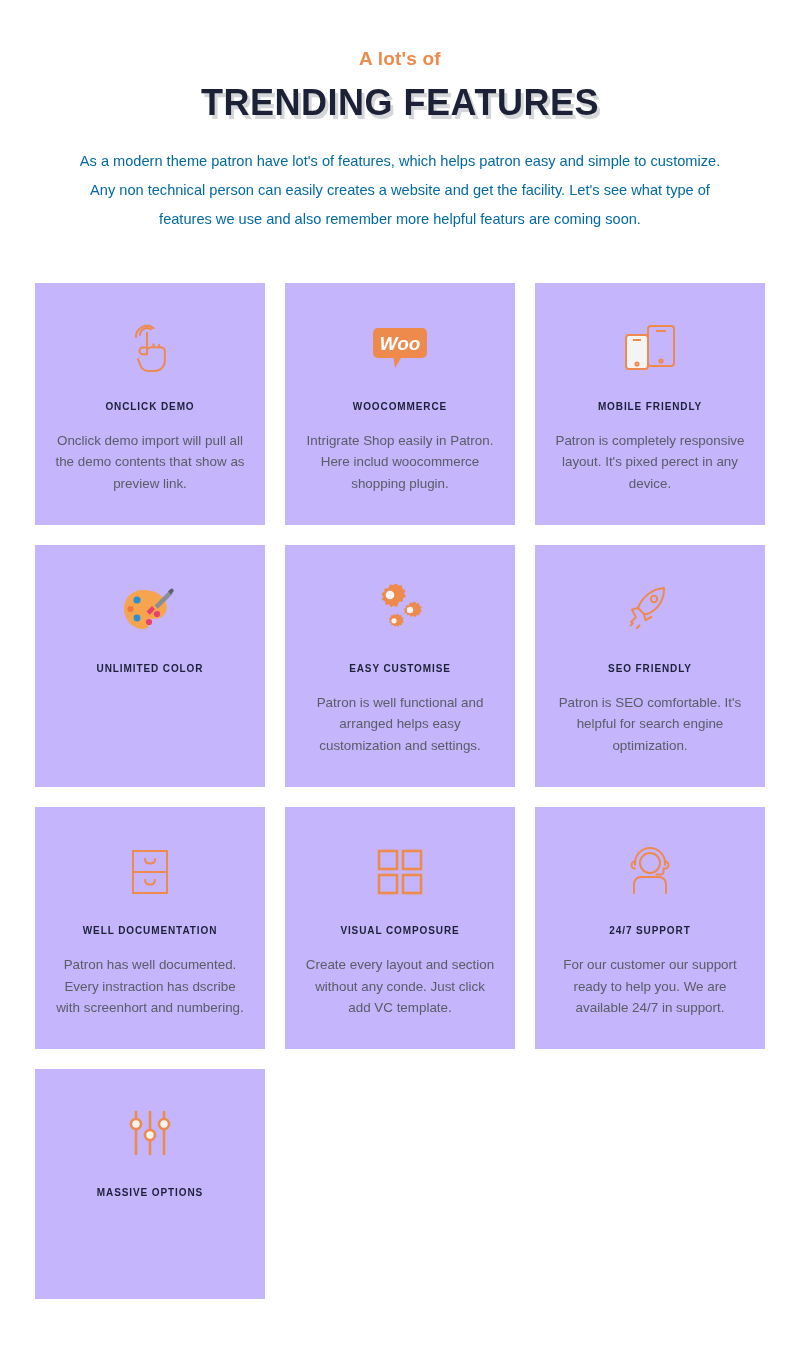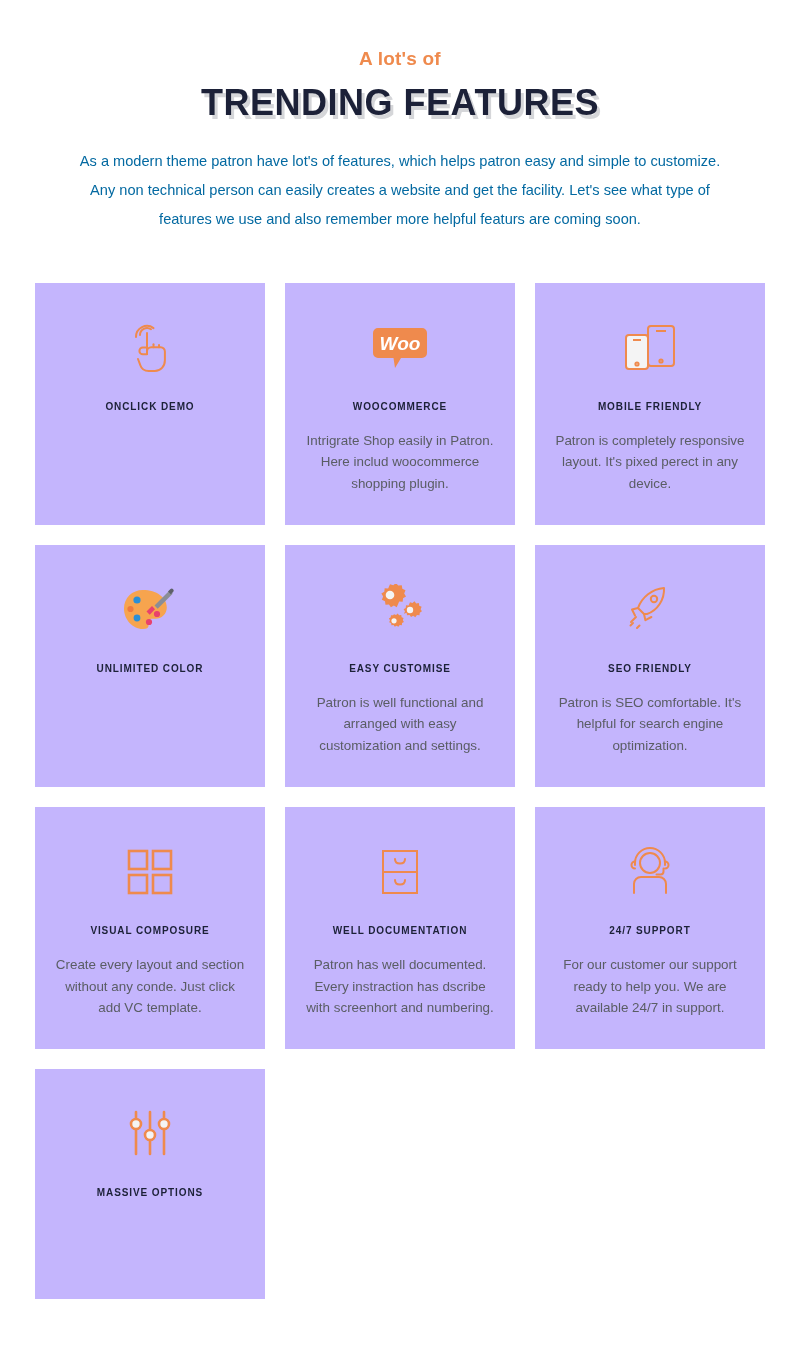--- a/index.html
+++ b/index.html
@@ -117,20 +117,21 @@
           <path d="M16 16a7 7 0 0 1 11-5.7"></path>
           <path d="M12 18a11 11 0 0 1 17.5-8.9"></path>
           <path d="M23 14v21"></path>
           <path d="M23 35v-2.5a4.2 4.2 0 0 1 4.2-4.2h9.5a4.2 4.2 0 0 1 4.2 4.2v8.8c0 6-4.3 10.7-10 10.7h-6.2c-4 0-7.4-2.6-8.6-6.3L14 40"></path>
           <path d="M23 28.5h-4.2a3.4 3.4 0 0 0 0 6.8H23"></path>
           <path d="M29.5 28.3v-3"></path>
           <path d="M35 28.3v-2.4"></path>
         </svg>
       </div>
       <div class="card-title">ONCLICK DEMO</div>
+      <div class="card-text">Onclick demo import will pull all the demo contents that show as preview link.</div>
     </div>
 
     <div class="card">
       <div class="card-icon">
         <svg width="54" height="48" viewBox="0 0 54 48">
           <path d="M5 4h44a5 5 0 0 1 5 5v20a5 5 0 0 1-5 5H28l-6 10-1.5-10H5a5 5 0 0 1-5-5V9a5 5 0 0 1 5-5z" fill="#ef8a4d"></path>
           <text x="27" y="26" text-anchor="middle" font-family="'Liberation Sans',sans-serif" font-size="19" font-weight="700" font-style="italic" fill="#ffffff">Woo</text>
         </svg>
       </div>
       <div class="card-title">WOOCOMMERCE</div>
@@ -180,21 +181,21 @@
             <path d="M0 -11.5l2.4.8 2-1.7 1.7 2 2.5-.3.5 2.5 2.3 1.1-1 2.4 1.3 2.1-2.1 1.3-.3 2.5-2.5-.1-1.6 2-2.1-1.4-2.1 1.3-1.4-2.1-2.5.3-.4-2.5L-5.9-.2l1-2.4-1.4-2.1 2.1-1.3.3-2.5 2.5.2z" transform="scale(1.02)"></path>
             <circle cx="0" cy="-4" r="3.2" fill="#f4f4f4"></circle>
           </g>
           <g transform="translate(22,40)">
             <path d="M0 -9.5l2 .7 1.6-1.4 1.4 1.6 2.1-.2.4 2.1 1.9.9-.8 2 1.1 1.8-1.8 1.1-.2 2.1-2.1-.1-1.3 1.6-1.8-1.1-1.7 1.1-1.2-1.7-2.1.2-.3-2.1-1.9-.8.8-2-1.1-1.8 1.8-1.1.2-2.1 2.1.2z" transform="scale(1.02)"></path>
             <circle cx="0" cy="-3.2" r="2.6" fill="#f4f4f4"></circle>
           </g>
         </svg>
       </div>
       <div class="card-title">EASY CUSTOMISE</div>
-      <div class="card-text">Patron is well functional and arranged with easy customization and settings.</div>
+      <div class="card-text">Patron is well functional and arranged helps easy customization and settings.</div>
     </div>
 
 
     <div class="card">
       <div class="card-icon">
         <svg width="56" height="52" viewBox="0 0 56 52" fill="none" stroke="#ef8a4d" stroke-width="2" stroke-linecap="round" stroke-linejoin="round">
           <path d="M22 30L16 24c4-11 14-19 26-20 .6 11.5-6.5 22.5-17 26z"></path>
           <path d="M16 24l-6 1.5 3 6"></path>
           <path d="M22 30l1.4 6.2 6-3.2"></path>
           <circle cx="32" cy="15" r="3.2"></circle>
@@ -202,42 +203,42 @@
           <path d="M11 39l-2.5 2.5"></path>
           <path d="M17.5 41.5L15 44"></path>
         </svg>
       </div>
       <div class="card-title">SEO FRIENDLY</div>
       <div class="card-text">Patron is SEO comfortable. It's helpful for search engine optimization.</div>
     </div>
 
     <div class="card">
       <div class="card-icon">
+        <svg width="50" height="52" viewBox="0 0 50 52" fill="none" stroke="#ef8a4d" stroke-width="2" stroke-linecap="round">
+          <rect x="8" y="5" width="34" height="42"></rect>
+          <line x1="8" y1="26" x2="42" y2="26"></line>
+          <path d="M20 13c0 3 2 4.5 5 4.5S30 16 30 13"></path>
+          <path d="M20 34c0 3 2 4.5 5 4.5S30 37 30 34"></path>
+        </svg>
+      </div>
+      <div class="card-title">WELL DOCUMENTATION</div>
+      <div class="card-text">Patron has well documented. Every instraction has dscribe with screenhort and numbering.</div>
+    </div>
+
+    <div class="card">
+      <div class="card-icon">
         <svg width="50" height="50" viewBox="0 0 50 50" fill="none" stroke="#ef8a4d" stroke-width="2.6">
           <rect x="4" y="4" width="18" height="18"></rect>
           <rect x="28" y="4" width="18" height="18"></rect>
           <rect x="4" y="28" width="18" height="18"></rect>
           <rect x="28" y="28" width="18" height="18"></rect>
         </svg>
       </div>
       <div class="card-title">VISUAL COMPOSURE</div>
       <div class="card-text">Create every layout and section without any conde. Just click add VC template.</div>
-    </div>
-
-    <div class="card">
-      <div class="card-icon">
-        <svg width="50" height="52" viewBox="0 0 50 52" fill="none" stroke="#ef8a4d" stroke-width="2" stroke-linecap="round">
-          <rect x="8" y="5" width="34" height="42"></rect>
-          <line x1="8" y1="26" x2="42" y2="26"></line>
-          <path d="M20 13c0 3 2 4.5 5 4.5S30 16 30 13"></path>
-          <path d="M20 34c0 3 2 4.5 5 4.5S30 37 30 34"></path>
-        </svg>
-      </div>
-      <div class="card-title">WELL DOCUMENTATION</div>
-      <div class="card-text">Patron has well documented. Every instraction has dscribe with screenhort and numbering.</div>
     </div>
 
     <div class="card">
       <div class="card-icon">
         <svg width="54" height="52" viewBox="0 0 54 52" fill="none" stroke="#ef8a4d" stroke-width="2" stroke-linecap="round" stroke-linejoin="round">
           <circle cx="27" cy="17" r="10"></circle>
           <path d="M12 19v-2a15 15 0 0 1 30 0v2"></path>
           <path d="M12 15.5a2.6 2.6 0 0 0 0 7"></path>
           <path d="M42 15.5a2.6 2.6 0 0 1 0 7"></path>
           <path d="M40.5 22.5v3a3 3 0 0 1-3 3h-4"></path>

